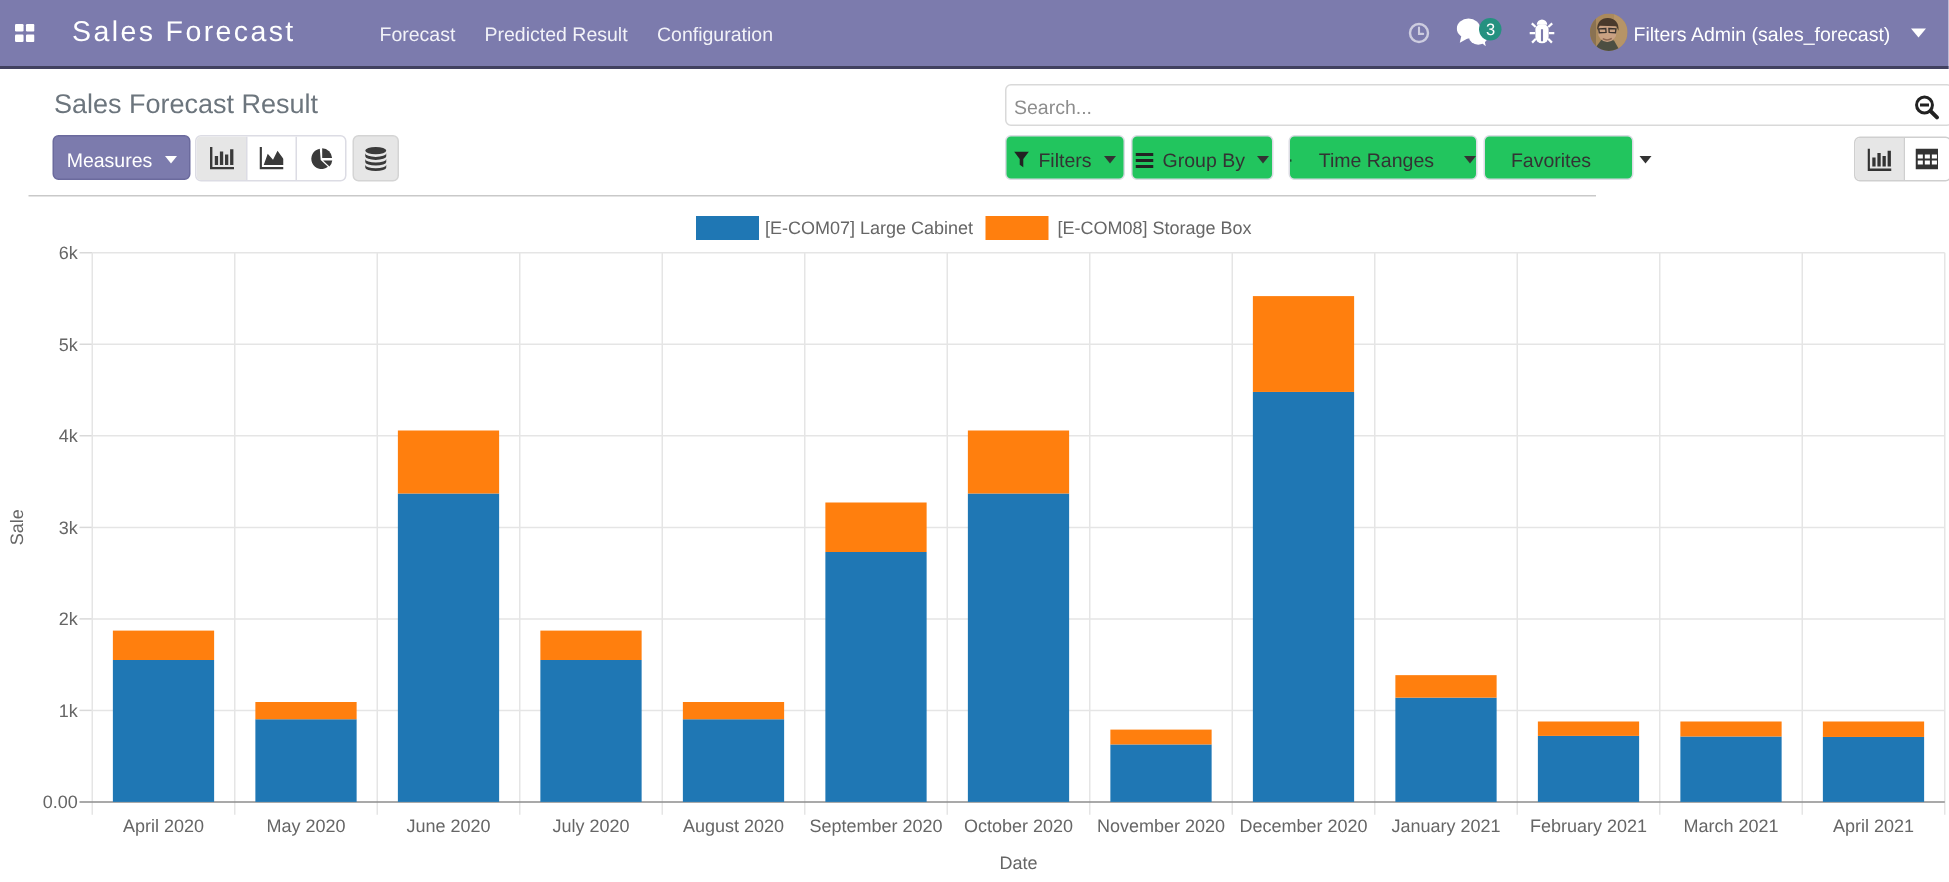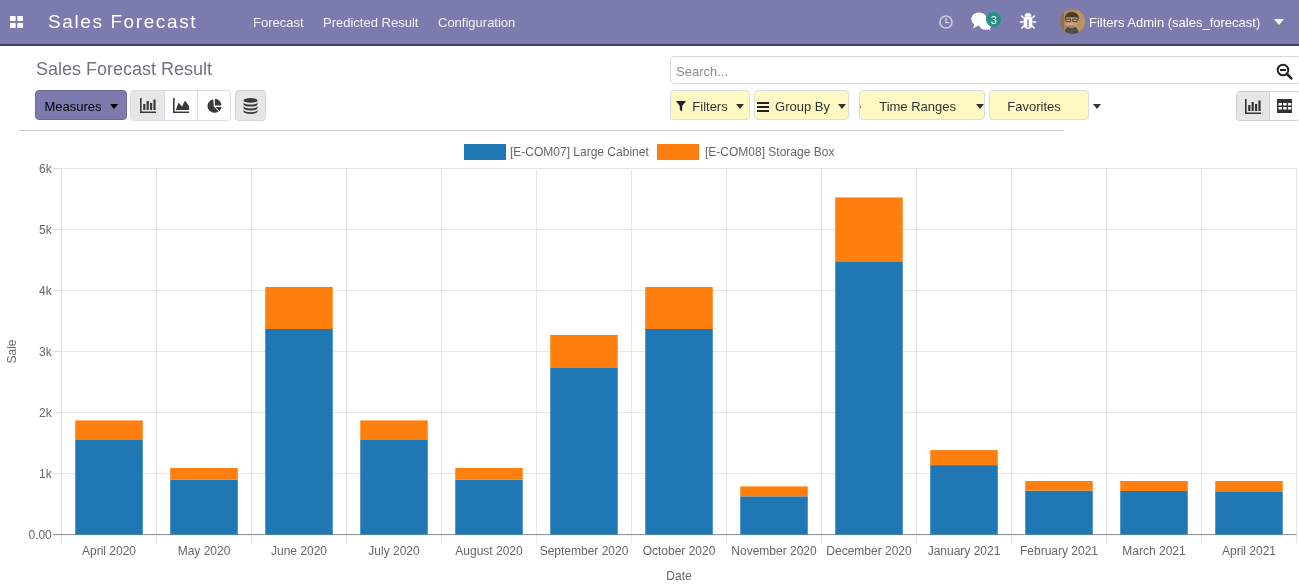--- a/index.html
+++ b/index.html
@@ -7,29 +7,29 @@
 .abs { position:absolute; }
 
 #navbar { position:absolute; left:0; top:0; width:1299px; height:46px; background:#7c7bad; border-bottom:2px solid #41415f; }
 #navbar .brand { position:absolute; left:48px; top:11px; font-size:19px; letter-spacing:1.6px; color:#fff; white-space:nowrap; }
 .navitem { position:absolute; top:15px; font-size:13px; color:#f2f2f8; white-space:nowrap; }
 #uname { position:absolute; left:1089px; top:15px; font-size:13px; color:#fff; white-space:nowrap; }
 
 #cp { position:absolute; left:0; top:46px; width:1045px; height:85px; background:#fff; border-bottom:1px solid #c9c9c9;margin-left:19px; }
 #cp h1 { position:absolute; left:17px; top:13px; font-size:18px; font-weight:normal; color:#6c757d; white-space:nowrap; }
 .btn { position:absolute; height:30px; border-radius:4px; font-size:13px; display:flex; align-items:center; justify-content:center; white-space:nowrap; padding-top:3px; }
-#measures { left:16px; top:44px; width:92px; background:#7c7bad; border:1px solid #6b6a9d; color:#000000; }
+#measures { left:16px; top:44px; width:92px; background:#7c7bad; border:1px solid #6b6a9d; color:#ffffff; }
 #chartgrp { position:absolute; left:111px; top:44px; width:101px; height:31px; border:1px solid #dcdce4; border-radius:4px; display:flex; background:#fff; overflow:hidden; }
 #chartgrp .cell { width:33.3px; height:100%; display:flex; align-items:center; justify-content:center; }
 #chartgrp .cell.active { background:#e6e6e6; }
 #chartgrp .cell + .cell { border-left:1px solid #dcdce4; }
 #dbbtn { left:216px; top:44px; width:31px; height:31px; background:#e6e6e6; border:1px solid #d4d4d4; border-radius:4px; display:flex; align-items:center; justify-content:center; position:absolute; }
 #search { position:absolute; left:651px; top:10px; width:632px; height:28px; border:1px solid #d9d9d9; border-radius:4px; }
 #search .ph { position:absolute; left:5px; top:7px; font-size:13px; color:#8d8d8d;text-align:right; }
-.fbtn { background:#fef9c3; border:1px solid #dcdce4; color:#333; }
+.fbtn { background:#22c55e; border:1px solid #dcdce4; color:#333; }
 .fbtn svg, .fbtn .ic { margin-right:6px; }
 .caret { display:inline-block; width:0; height:0; border-left:4.5px solid transparent; border-right:4.5px solid transparent; border-top:5px solid currentColor; margin-left:8px; }
 #switcher { position:absolute; left:1217px; top:45px; width:65px; height:30px; border:1px solid #cfcfcf; border-radius:4px; display:flex; overflow:hidden; background:#fff; }
 #switcher .cell { width:50%; display:flex; align-items:center; justify-content:center; }
 #switcher .cell.active { background:#e6e6e6; }
 #switcher .cell + .cell { border-left:1px solid #cfcfcf; }
 
 .lgsw { position:absolute; width:42px; height:16px; }
 .lgtx { position:absolute; font-size:12px; color:#666; white-space:nowrap; }
 </style>

